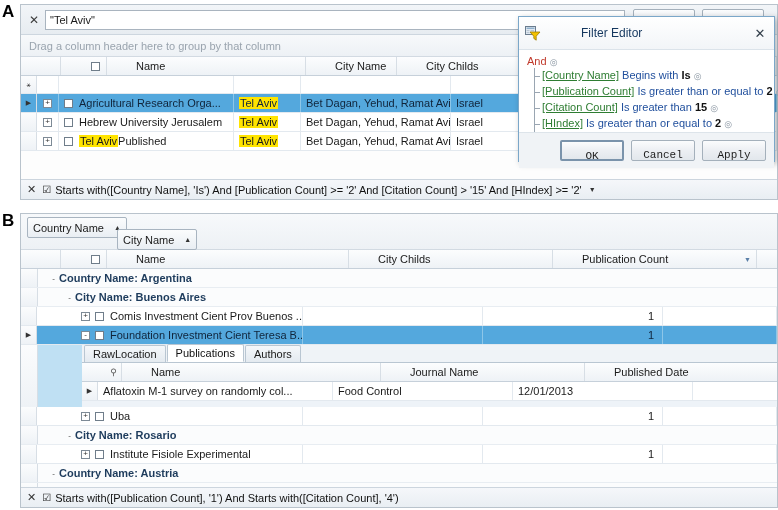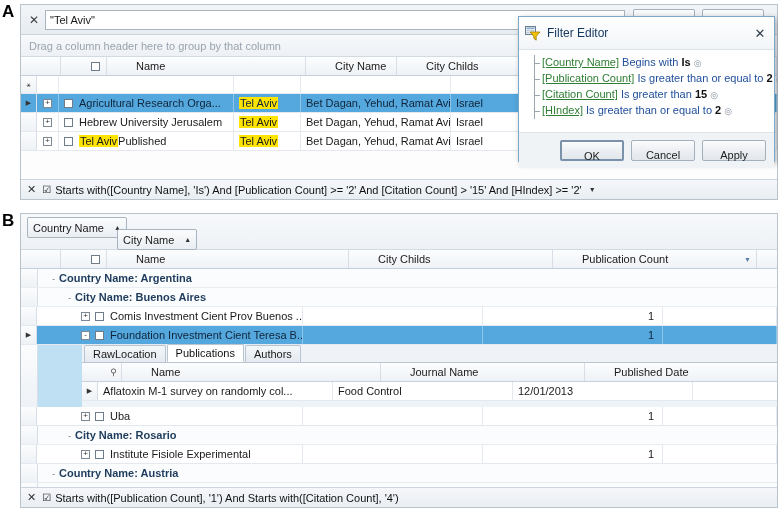--- a/index.html
+++ b/index.html
@@ -323,20 +323,21 @@
     z-index: 50;
   }
   .dlg-title {
     height: 19px;
     background: linear-gradient(to bottom, #ffffff 0%, #f2f5f8 100%);
     display: flex;
     align-items: center;
     padding: 16px 6px;
     border-bottom: 1px solid #dbe3ea;
     box-sizing: border-box;
+    gap: 34px;
   }
   .dlg-title-text {
     font-size: 12px;
     color: #14375e;
     margin-left: 6px;
     flex: 1;
   }
   .dlg-close {
     width: 16px; height: 16px;
     display: flex; align-items: center; justify-content: center;
@@ -386,21 +387,21 @@
     background: #f0f3f6;
     border-top: 1px solid #dde4ea;
     box-sizing: border-box;
   }
   .dbtn {
     width: 64px; height: 21px;
     margin-left: 7px;
     background: linear-gradient(to bottom, #fbfcfd 0%, #eceff3 50%, #e2e7ec 100%);
     border: 1px solid #a4b0bb;
     border-radius: 2px;
-    font-family: Liberation Sans, sans-serif;
+    font-family: Liberation Mono, monospace;
     font-size: 11px;
     color: #1d1d1d;
     cursor: pointer;
     padding: 8px;
   }
   .dbtn.default { border: 2px solid #7a93ab; }
 </style>
 </head>
 <body>
 
@@ -514,20 +515,24 @@
       <rect x="1.5" y="4" width="3" height="1.2" fill="#b9c7d4"></rect>
       <rect x="5.5" y="4" width="3.5" height="1.2" fill="#b9c7d4"></rect>
       <rect x="1.5" y="6" width="3" height="1.2" fill="#b9c7d4"></rect>
       <rect x="5.5" y="6" width="3.5" height="1.2" fill="#b9c7d4"></rect>
       <path d="M5 6 L15 6 L11.2 10.2 L11.2 14.2 L8.8 12.4 L8.8 10.2 Z" fill="#f3c200" stroke="#9c7b06" stroke-width="0.8"></path>
     </svg>
     <div class="dlg-title-text">Filter Editor</div>
     <div class="dlg-close">✕</div>
   </div>
   <div class="dlg-body">
+    <div class="fe-root">
+      <span>And</span>
+      <span class="fe-dot">◎</span>
+    </div>
     <div class="fe-node">
       <span class="fe-field">[Country Name]</span>
       <span class="fe-op">Begins with</span>
       <span class="fe-val">Is</span>
       <span class="fe-dot">◎</span>
     </div>
     <div class="fe-node">
       <span class="fe-field">[Publication Count]</span>
       <span class="fe-op">Is greater than or equal to</span>
       <span class="fe-val">2</span>

